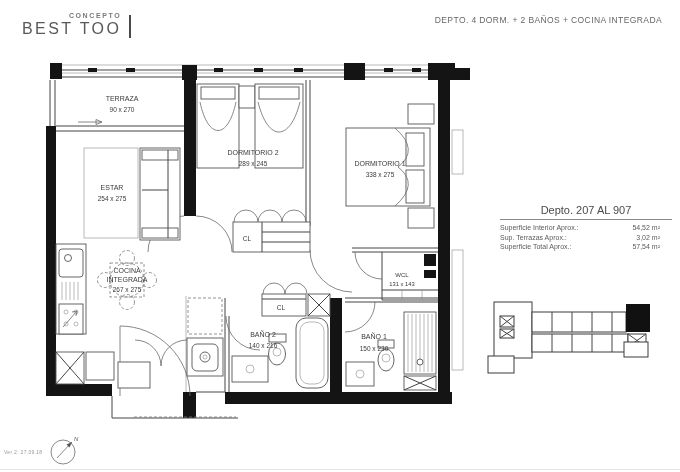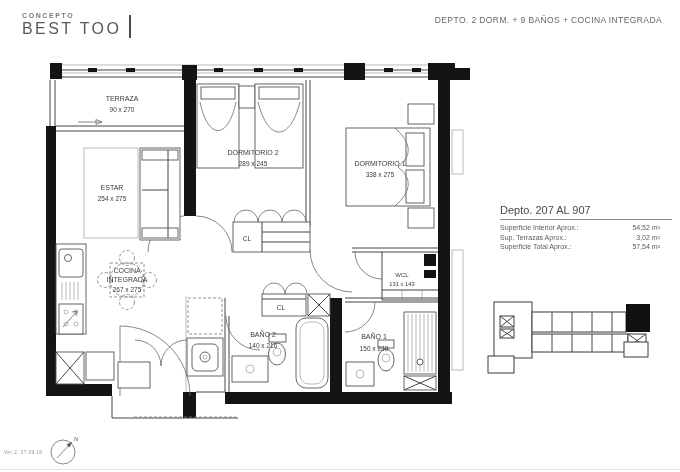--- a/index.html
+++ b/index.html
@@ -1,28 +1,28 @@
 <!DOCTYPE html>
 <html><head>
 <meta charset="utf-8">
 <style>
   html,body{margin:0;padding:0;background:#fff;}
   .page{
     position:relative;width:680px;height:472px;background:#ffffff;overflow:hidden;
     font-family:"Liberation Sans",sans-serif;color:#555;
   }
   
-  .concept{position:absolute;left:22px;top:12px;}
+  .concept{position:absolute;left:22px;top:12px;text-align:right;}
   .concept-label{font-size:7px;letter-spacing:1.6px;color:#7a7a7a;font-weight:bold;}
   .concept-name{font-size:16px;letter-spacing:2.4px;color:#595959;margin-top:1px;}
   .header-divider{position:absolute;left:129px;top:15px;width:2px;height:23px;background:#4a4a4a;}
   .unit-desc{position:absolute;right:18px;top:15px;font-size:8.5px;letter-spacing:.4px;color:#666;}
   
   .info-panel{position:absolute;left:500px;top:204px;width:172px;}
-  .info-title{font-size:11px;color:#4a4a4a;padding-bottom:3px;border-bottom:1px solid #8a8a8a;}
+  .info-title{font-size:11px;color:#4a4a4a;padding-bottom:3px;border-bottom:1px solid #8a8a8a;text-align:center;}
   .info-rows{margin-top:3px;}
   .info-row{display:flex;justify-content:space-between;font-size:7px;line-height:9.5px;color:#5a5a5a;}
   .info-row .val{padding-right:12px;}
   
   .version{position:absolute;left:4px;top:449px;font-size:5px;color:#999;letter-spacing:.3px;}
   .brand{position:absolute;right:10px;bottom:9px;font-size:27px;font-weight:300;color:#1d1d1b;letter-spacing:.5px;}
   .bottom-rule{position:absolute;left:0;right:0;top:469px;height:1px;background:#e4e4e4;}
   
   svg.plan{position:absolute;left:0;top:0;}
   svg.plan text{font-family:"Liberation Sans",sans-serif;fill:#3a3a3a;}
@@ -40,21 +40,21 @@
 </head>
 <body>
 
 <div class="page">
 
   <div class="concept">
     <div class="concept-label">CONCEPTO</div>
     <div class="concept-name">BEST TOO</div>
   </div>
   <div class="header-divider"></div>
-  <div class="unit-desc">DEPTO. 2 DORM. + 9 BAÑOS + COCINA INTEGRADA</div>
+  <div class="unit-desc">DEPTO. 4 DORM. + 2 BAÑOS + COCINA INTEGRADA</div>
 
   <svg class="plan" width="680" height="472" viewBox="0 0 680 472">
 
     <g>
       <line class="lite" x1="52" y1="65" x2="452" y2="65"></line>
       <line class="thin" x1="52" y1="70" x2="452" y2="70"></line>
       <line class="lite" x1="52" y1="73" x2="452" y2="73"></line>
       <line class="thin" x1="52" y1="77" x2="452" y2="77"></line>
       <rect class="wall" x="88" y="68" width="9" height="4"></rect>
       <rect class="wall" x="126" y="68" width="9" height="4"></rect>

